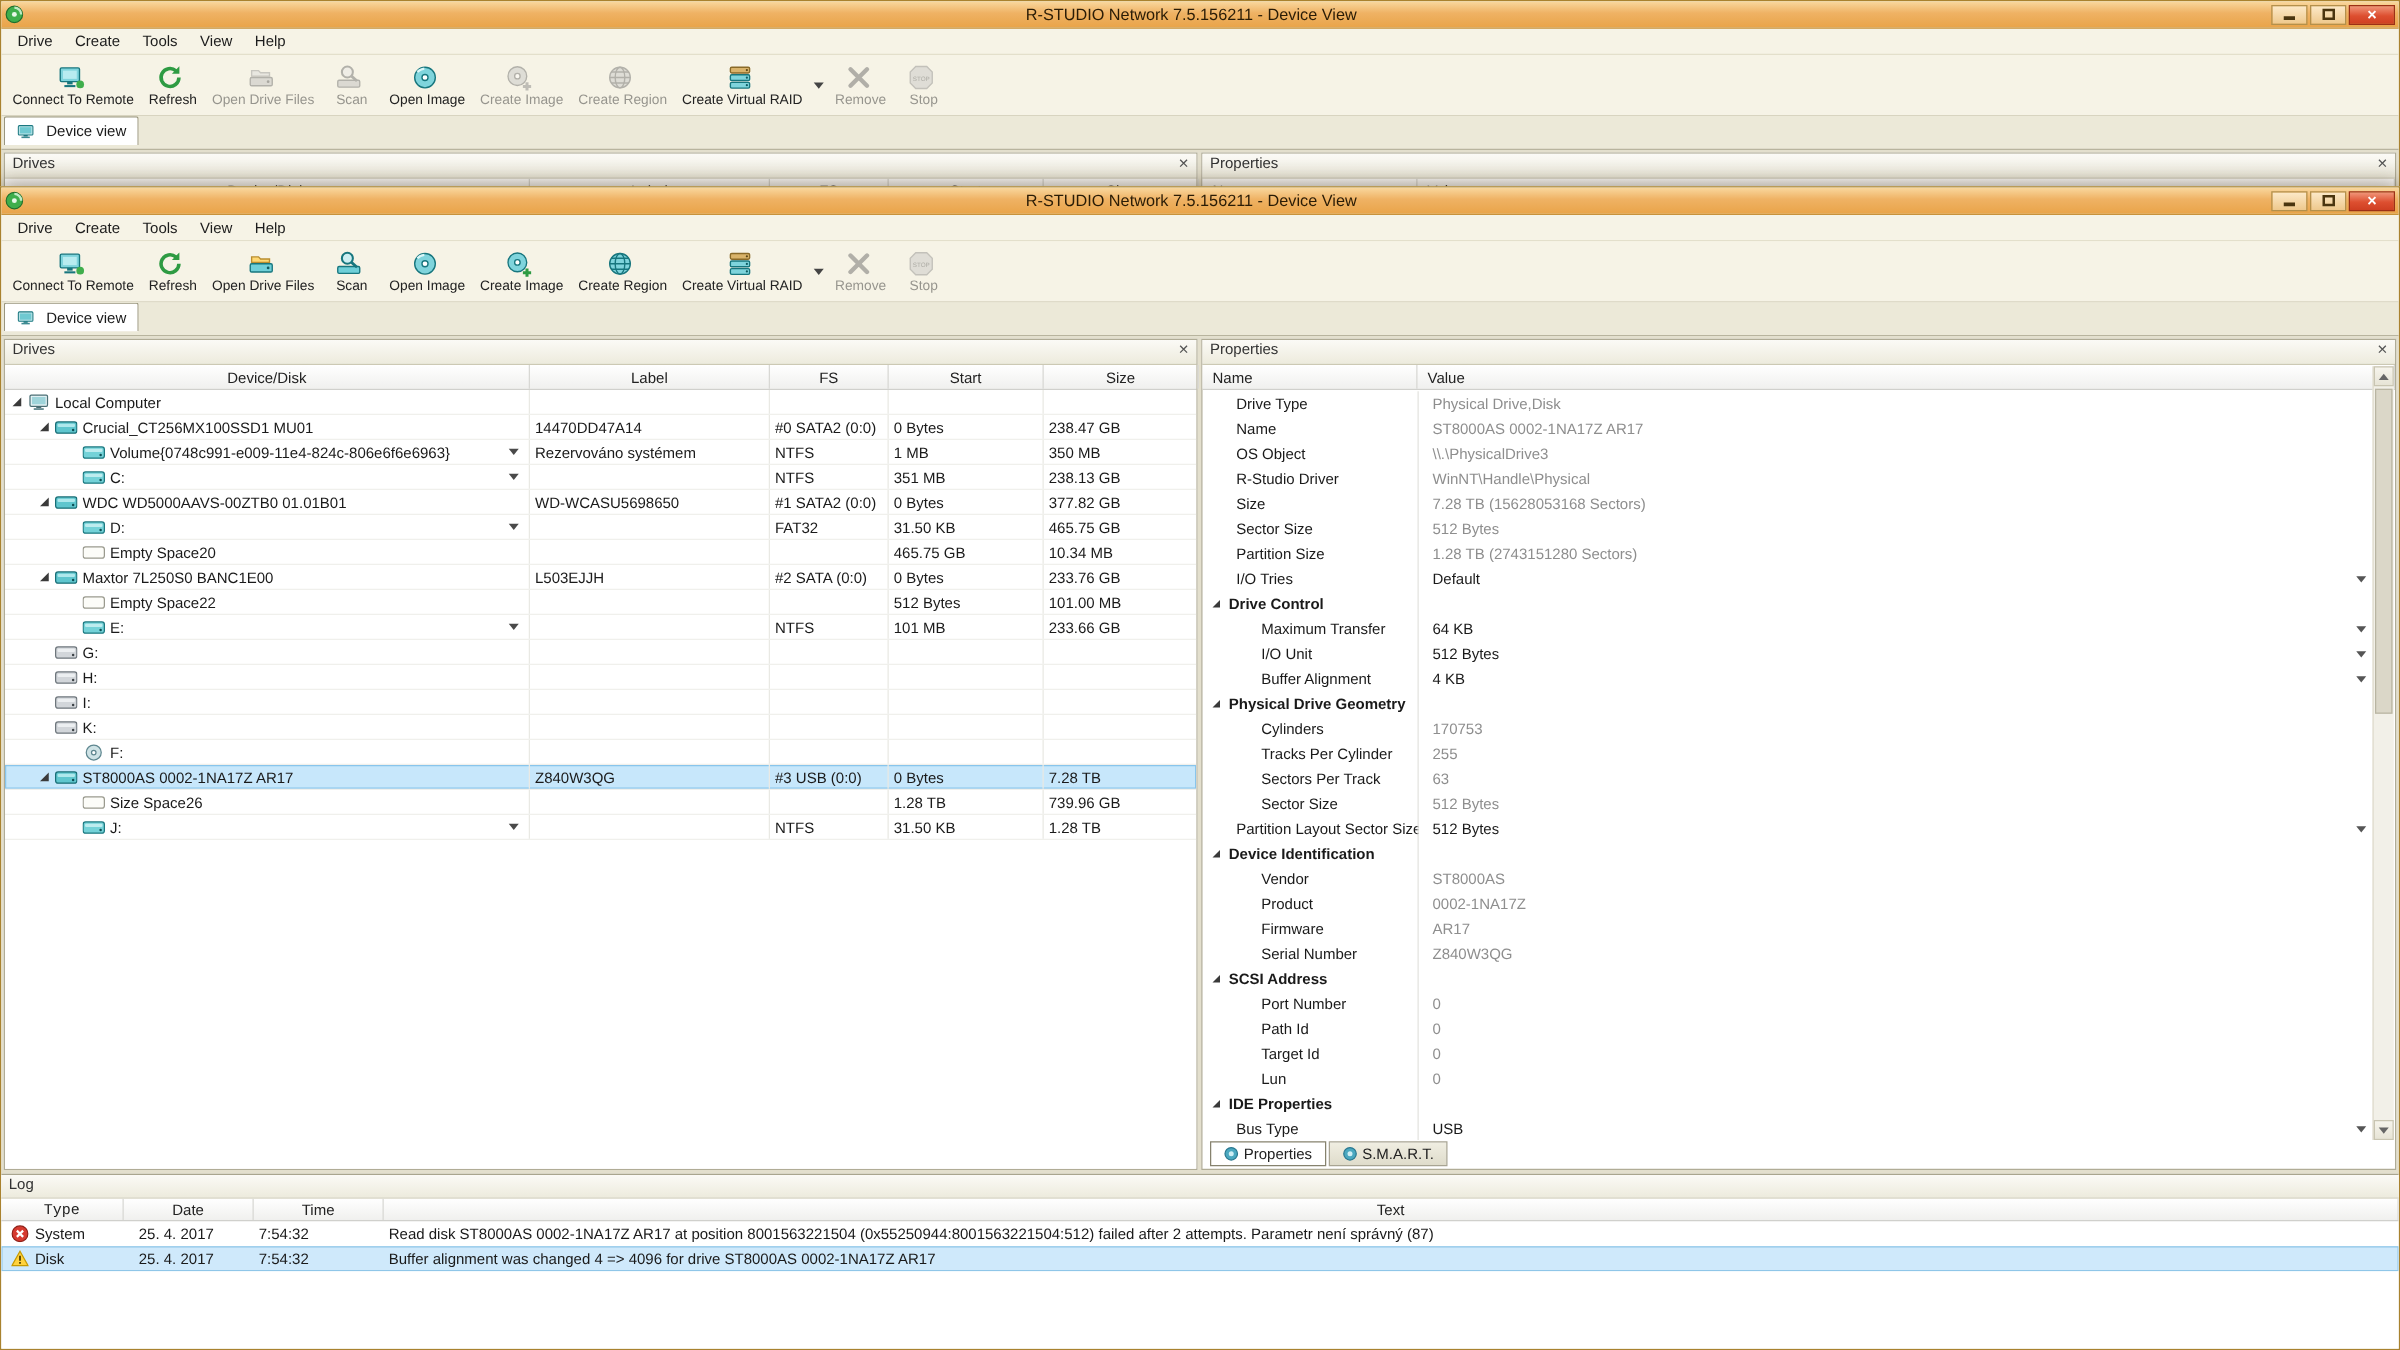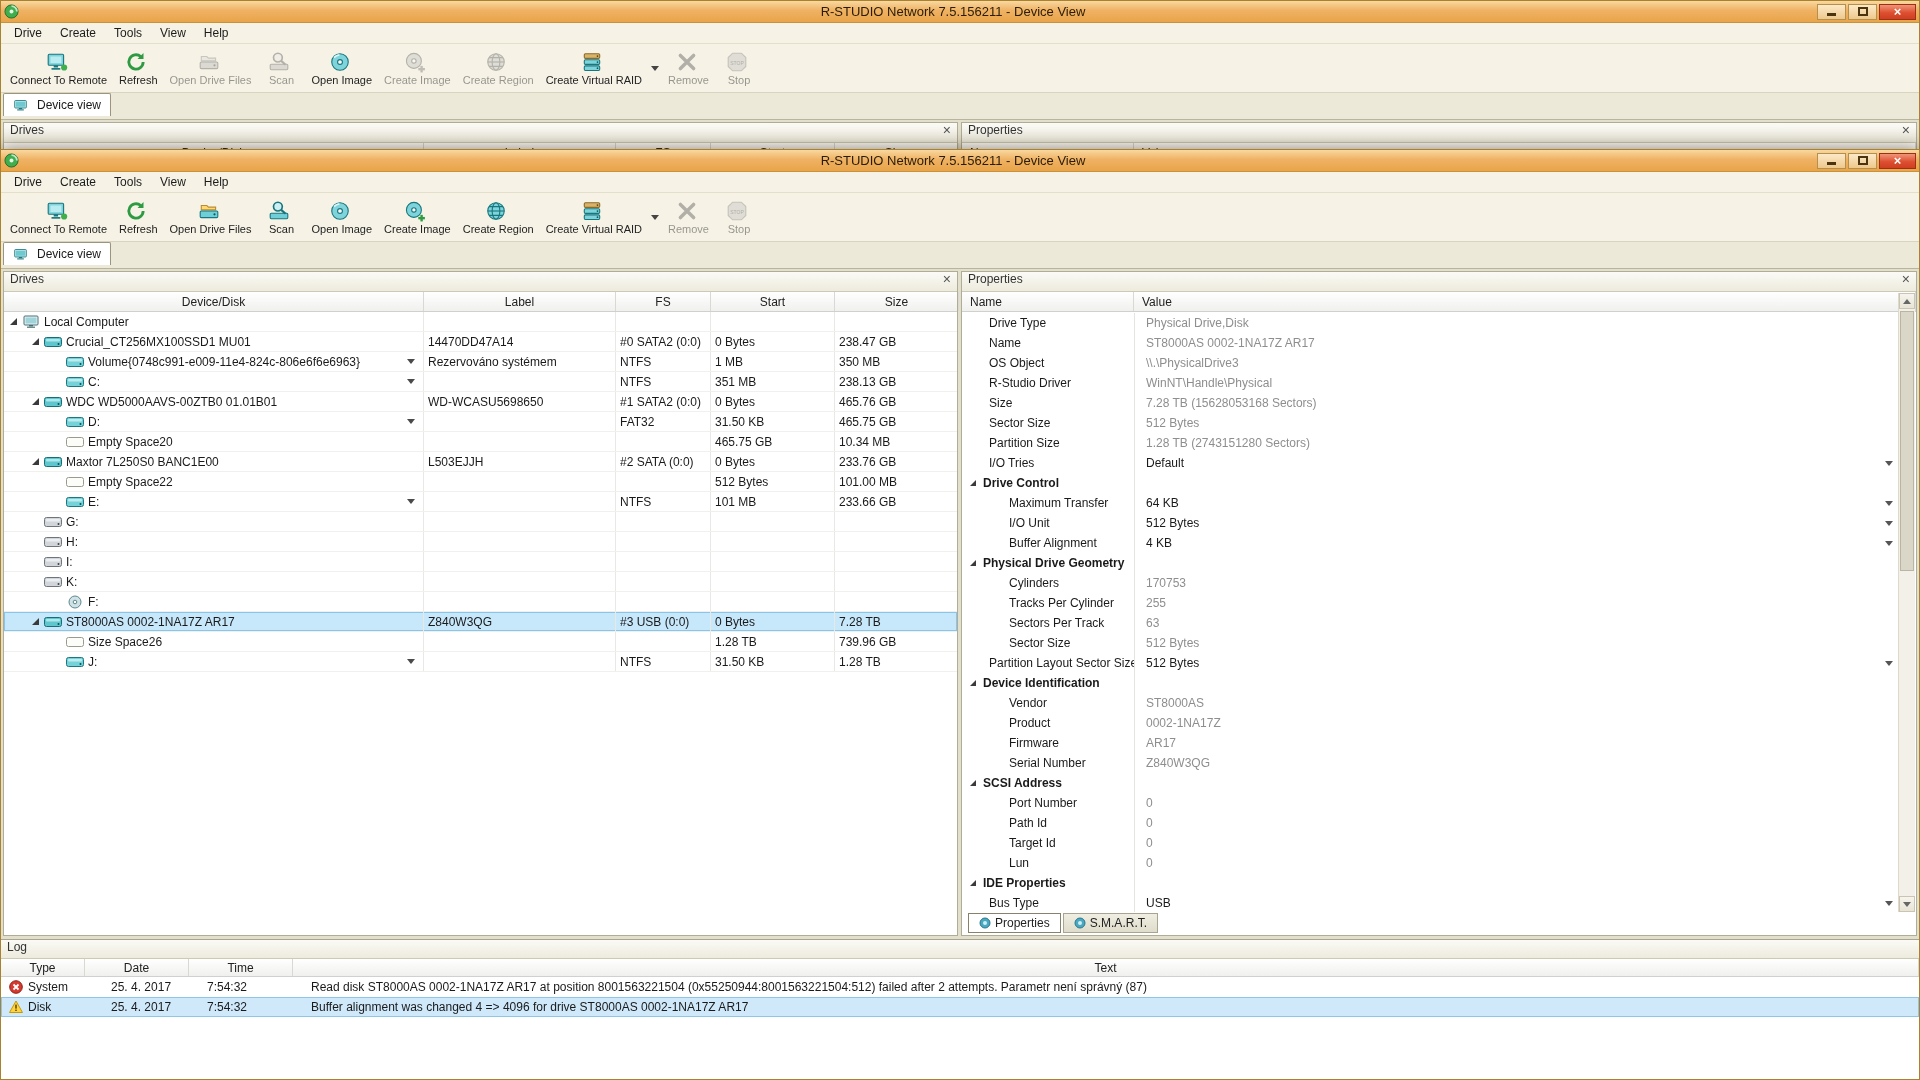--- a/index.html
+++ b/index.html
@@ -520,21 +520,21 @@
                     <rect x="0.5" y="2.5" width="17" height="9" rx="2" fill="#5fc6ce" stroke="#186e76"></rect>
                     <rect x="2" y="4" width="14" height="2.5" rx="1" fill="#aee8ec"></rect>
                     <circle cx="14.5" cy="9" r="1" fill="#0d4f55"></circle>
                   </svg>
                 </span>
                 <span class="dname">WDC WD5000AAVS-00ZTB0 01.01B01</span>
               </div>
               <div class="dcell" style="width: 192px;">WD-WCASU5698650</div>
               <div class="dcell" style="width: 95px;">#1 SATA2 (0:0)</div>
               <div class="dcell" style="width: 124px;">0 Bytes</div>
-              <div class="dcell" style="width: 124px;">465.76 GB</div>
+              <div class="dcell" style="width: 124px;">377.82 GB</div>
             </div>
             <div class="drow">
               <div class="dcell name-col" style="padding-left: 50px;">
                 <span class="exp-sp"></span>
                 <span class="icn">
                   <svg viewBox="0 0 18 14">
                     <rect x="0.5" y="2.5" width="17" height="9" rx="2" fill="#74d2d8" stroke="#1b7880"></rect>
                     <rect x="2" y="4" width="14" height="2.5" rx="1" fill="#bdecef"></rect>
                     <circle cx="14.5" cy="9" r="1" fill="#0d4f55"></circle>
                   </svg>
@@ -918,21 +918,21 @@
           </div>
       </div>
 
     </div>
 
     <div id="log-panel">
       <div class="panel-header">
         <span>Log</span>
       </div>
       <div class="colheader" data-align="center">
-          <div class="col-h" style="width: 84px;">Type</div>
+          <div class="col-h" style="width: 98px; font-family: Liberation Mono, monospace;">Type</div>
           <div class="col-h" style="width: 104px;">Date</div>
           <div class="col-h" style="width: 104px;">Time</div>
           <div class="col-h" style="flex: 1 1 0%; width: auto;">Text</div>
         </div>
       <div class="log-rows">
           <div class="lrow">
             <span class="lcell ltype">
               <span class="icn">
                 <svg viewBox="0 0 14 14">
                   <circle cx="7" cy="7" r="6.3" fill="#d63a2f" stroke="#8e1f16"></circle>

